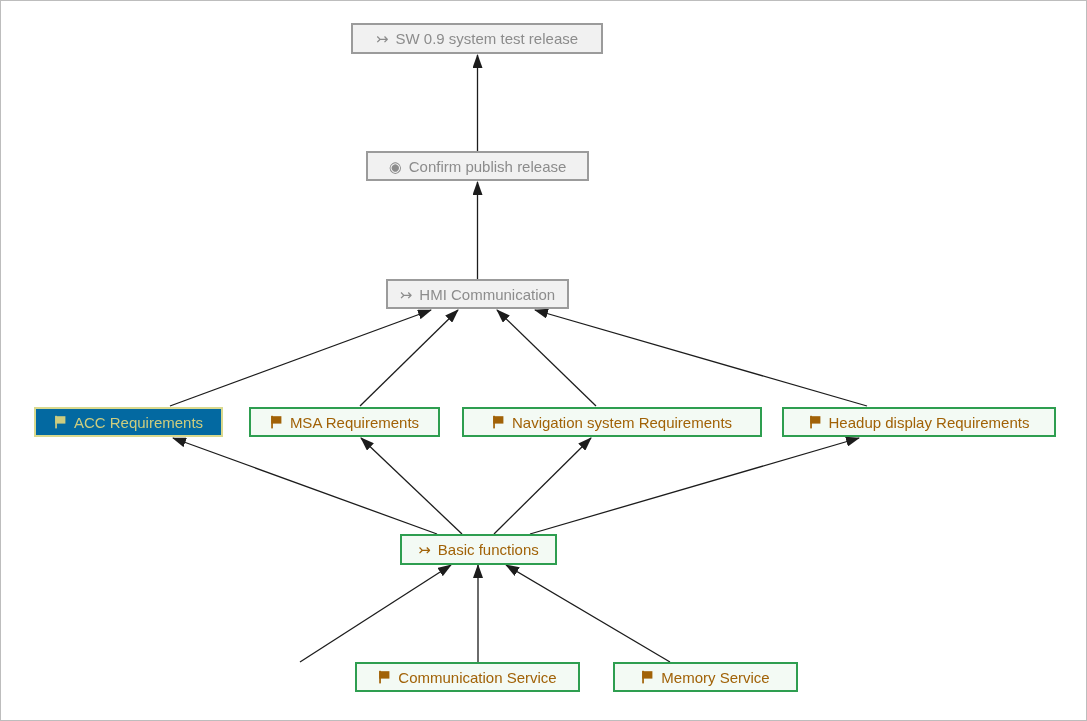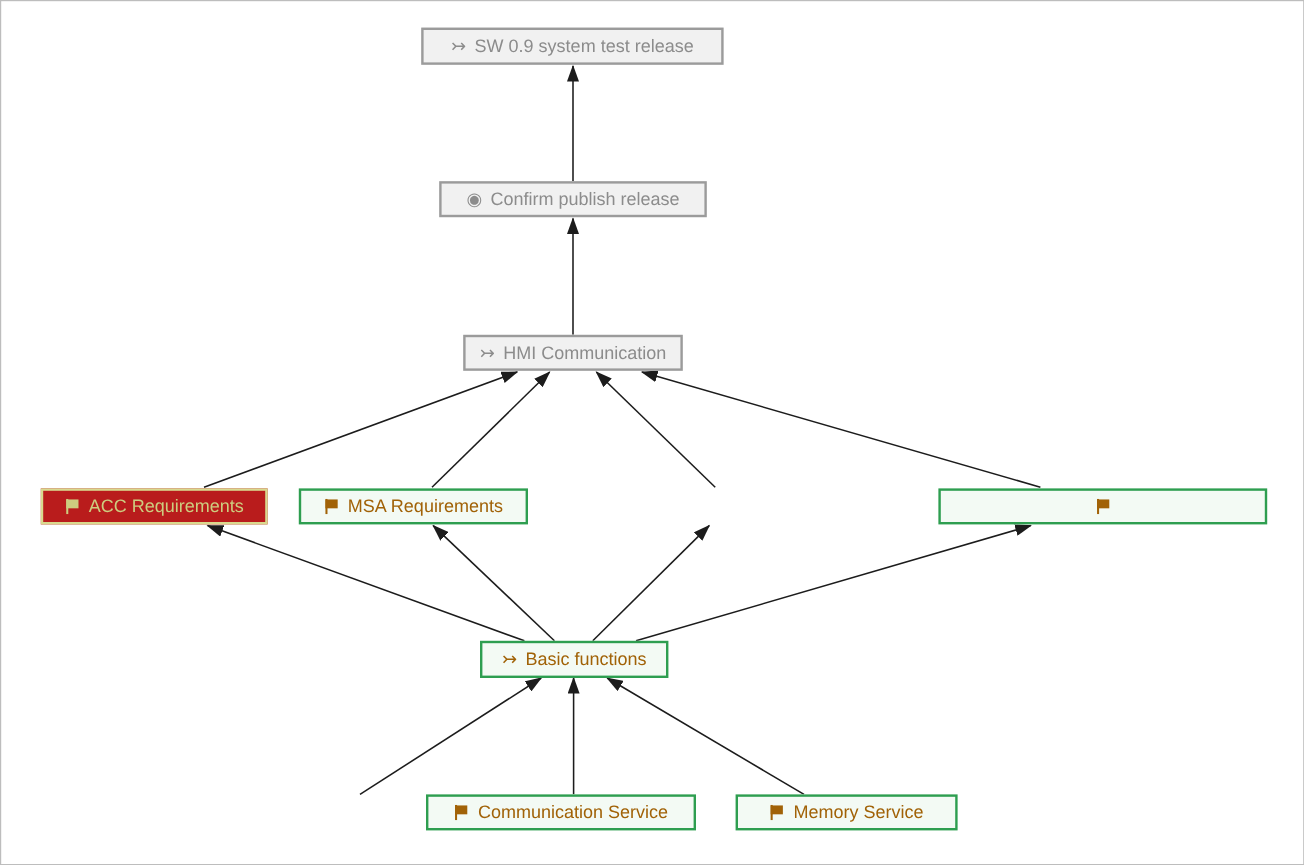--- a/index.html
+++ b/index.html
@@ -37,21 +37,21 @@
   .node .ic {
     display: inline-flex;
     align-items: center;
     justify-content: center;
     line-height: 1;
     font-size: 15px;
   }
   .node .ic svg { display: block; }
   .node.gray   { border-color: #9b9b9b; background: #f1f1f1; color: #8c8c8c; }
   .node.green  { border-color: #2e9e50; background: #f3faf4; color: #a16207; }
-  .node.yellow { border-color: #d9d98e; background: #b91c1c; color: #cdcd7f; text-align: right; }
+  .node.yellow { border-color: #d9d98e; background: #0369a1; color: #cdcd7f; text-align: right; }
 </style>
 </head>
 <body>
 
 <div class="canvas">
 
   <svg class="edges" width="1085" height="719" viewBox="0 0 1085 719">
     <defs>
       <marker id="arrow" markerUnits="userSpaceOnUse" markerWidth="14" markerHeight="10" refX="13" refY="5" orient="auto">
         <path d="M0,0 L14,5 L0,10 z" fill="#1c1c1c"></path>
@@ -102,28 +102,38 @@
   <div class="node green" style="left:248px; top:406px; width:191px; height:30px">
     <span class="ic">
       <svg width="13" height="14" viewBox="0 0 13 14" fill="currentColor">
         <rect x="1.2" y="0.8" width="1.7" height="12.6"></rect>
         <rect x="1.2" y="1.2" width="10.2" height="7.4"></rect>
       </svg>
     </span>
     <span>MSA Requirements</span>
   </div>
 
+  <div class="node green" style="left:461px; top:406px; width:300px; height:30px">
+    <span class="ic">
+      <svg width="13" height="14" viewBox="0 0 13 14" fill="currentColor">
+        <rect x="1.2" y="0.8" width="1.7" height="12.6"></rect>
+        <rect x="1.2" y="1.2" width="10.2" height="7.4"></rect>
+      </svg>
+    </span>
+    <span>Navigation system Requirements</span>
+  </div>
 
   <div class="node green" style="left:781px; top:406px; width:274px; height:30px">
     <span class="ic">
       <svg width="13" height="14" viewBox="0 0 13 14" fill="currentColor">
         <rect x="1.2" y="0.8" width="1.7" height="12.6"></rect>
         <rect x="1.2" y="1.2" width="10.2" height="7.4"></rect>
       </svg>
     </span>
+    <span>Headup display Requirements</span>
   </div>
 
   <div class="node green" style="left:399px; top:533px; width:157px; height:31px">
     <span class="ic">↣</span>
     <span>Basic functions</span>
   </div>
 
 
   <div class="node green" style="left:354px; top:661px; width:225px; height:30px">
     <span class="ic">

